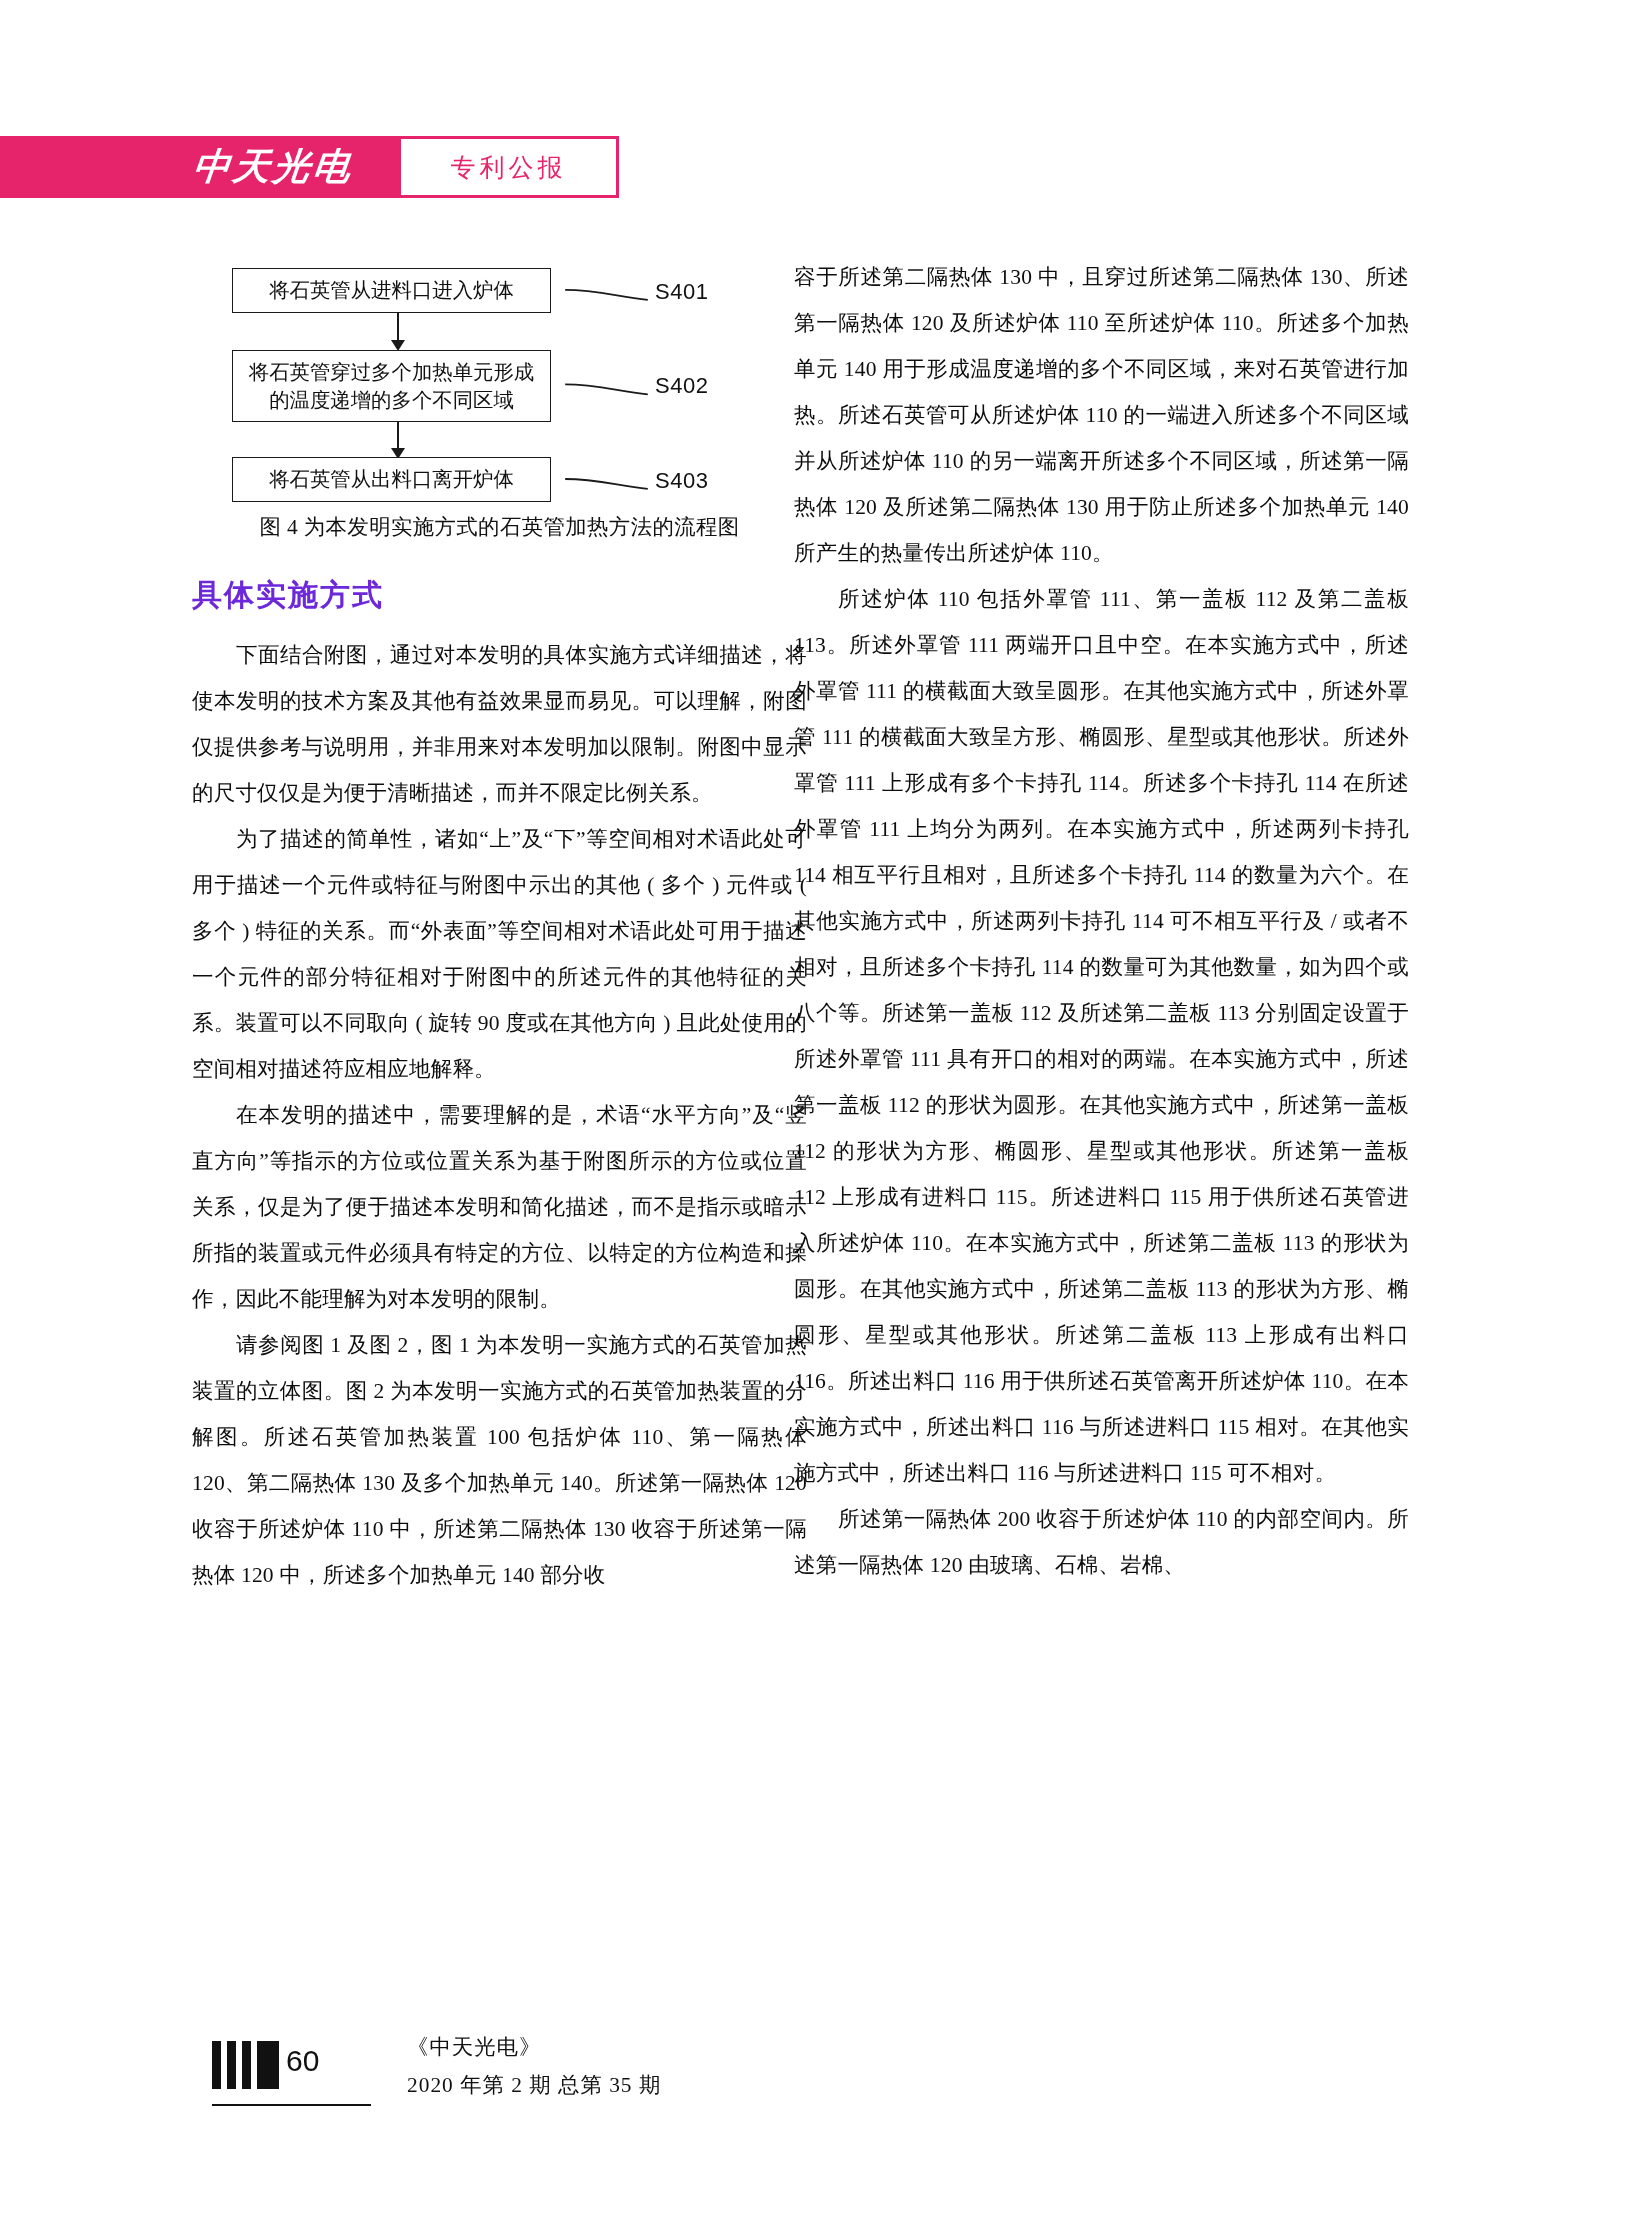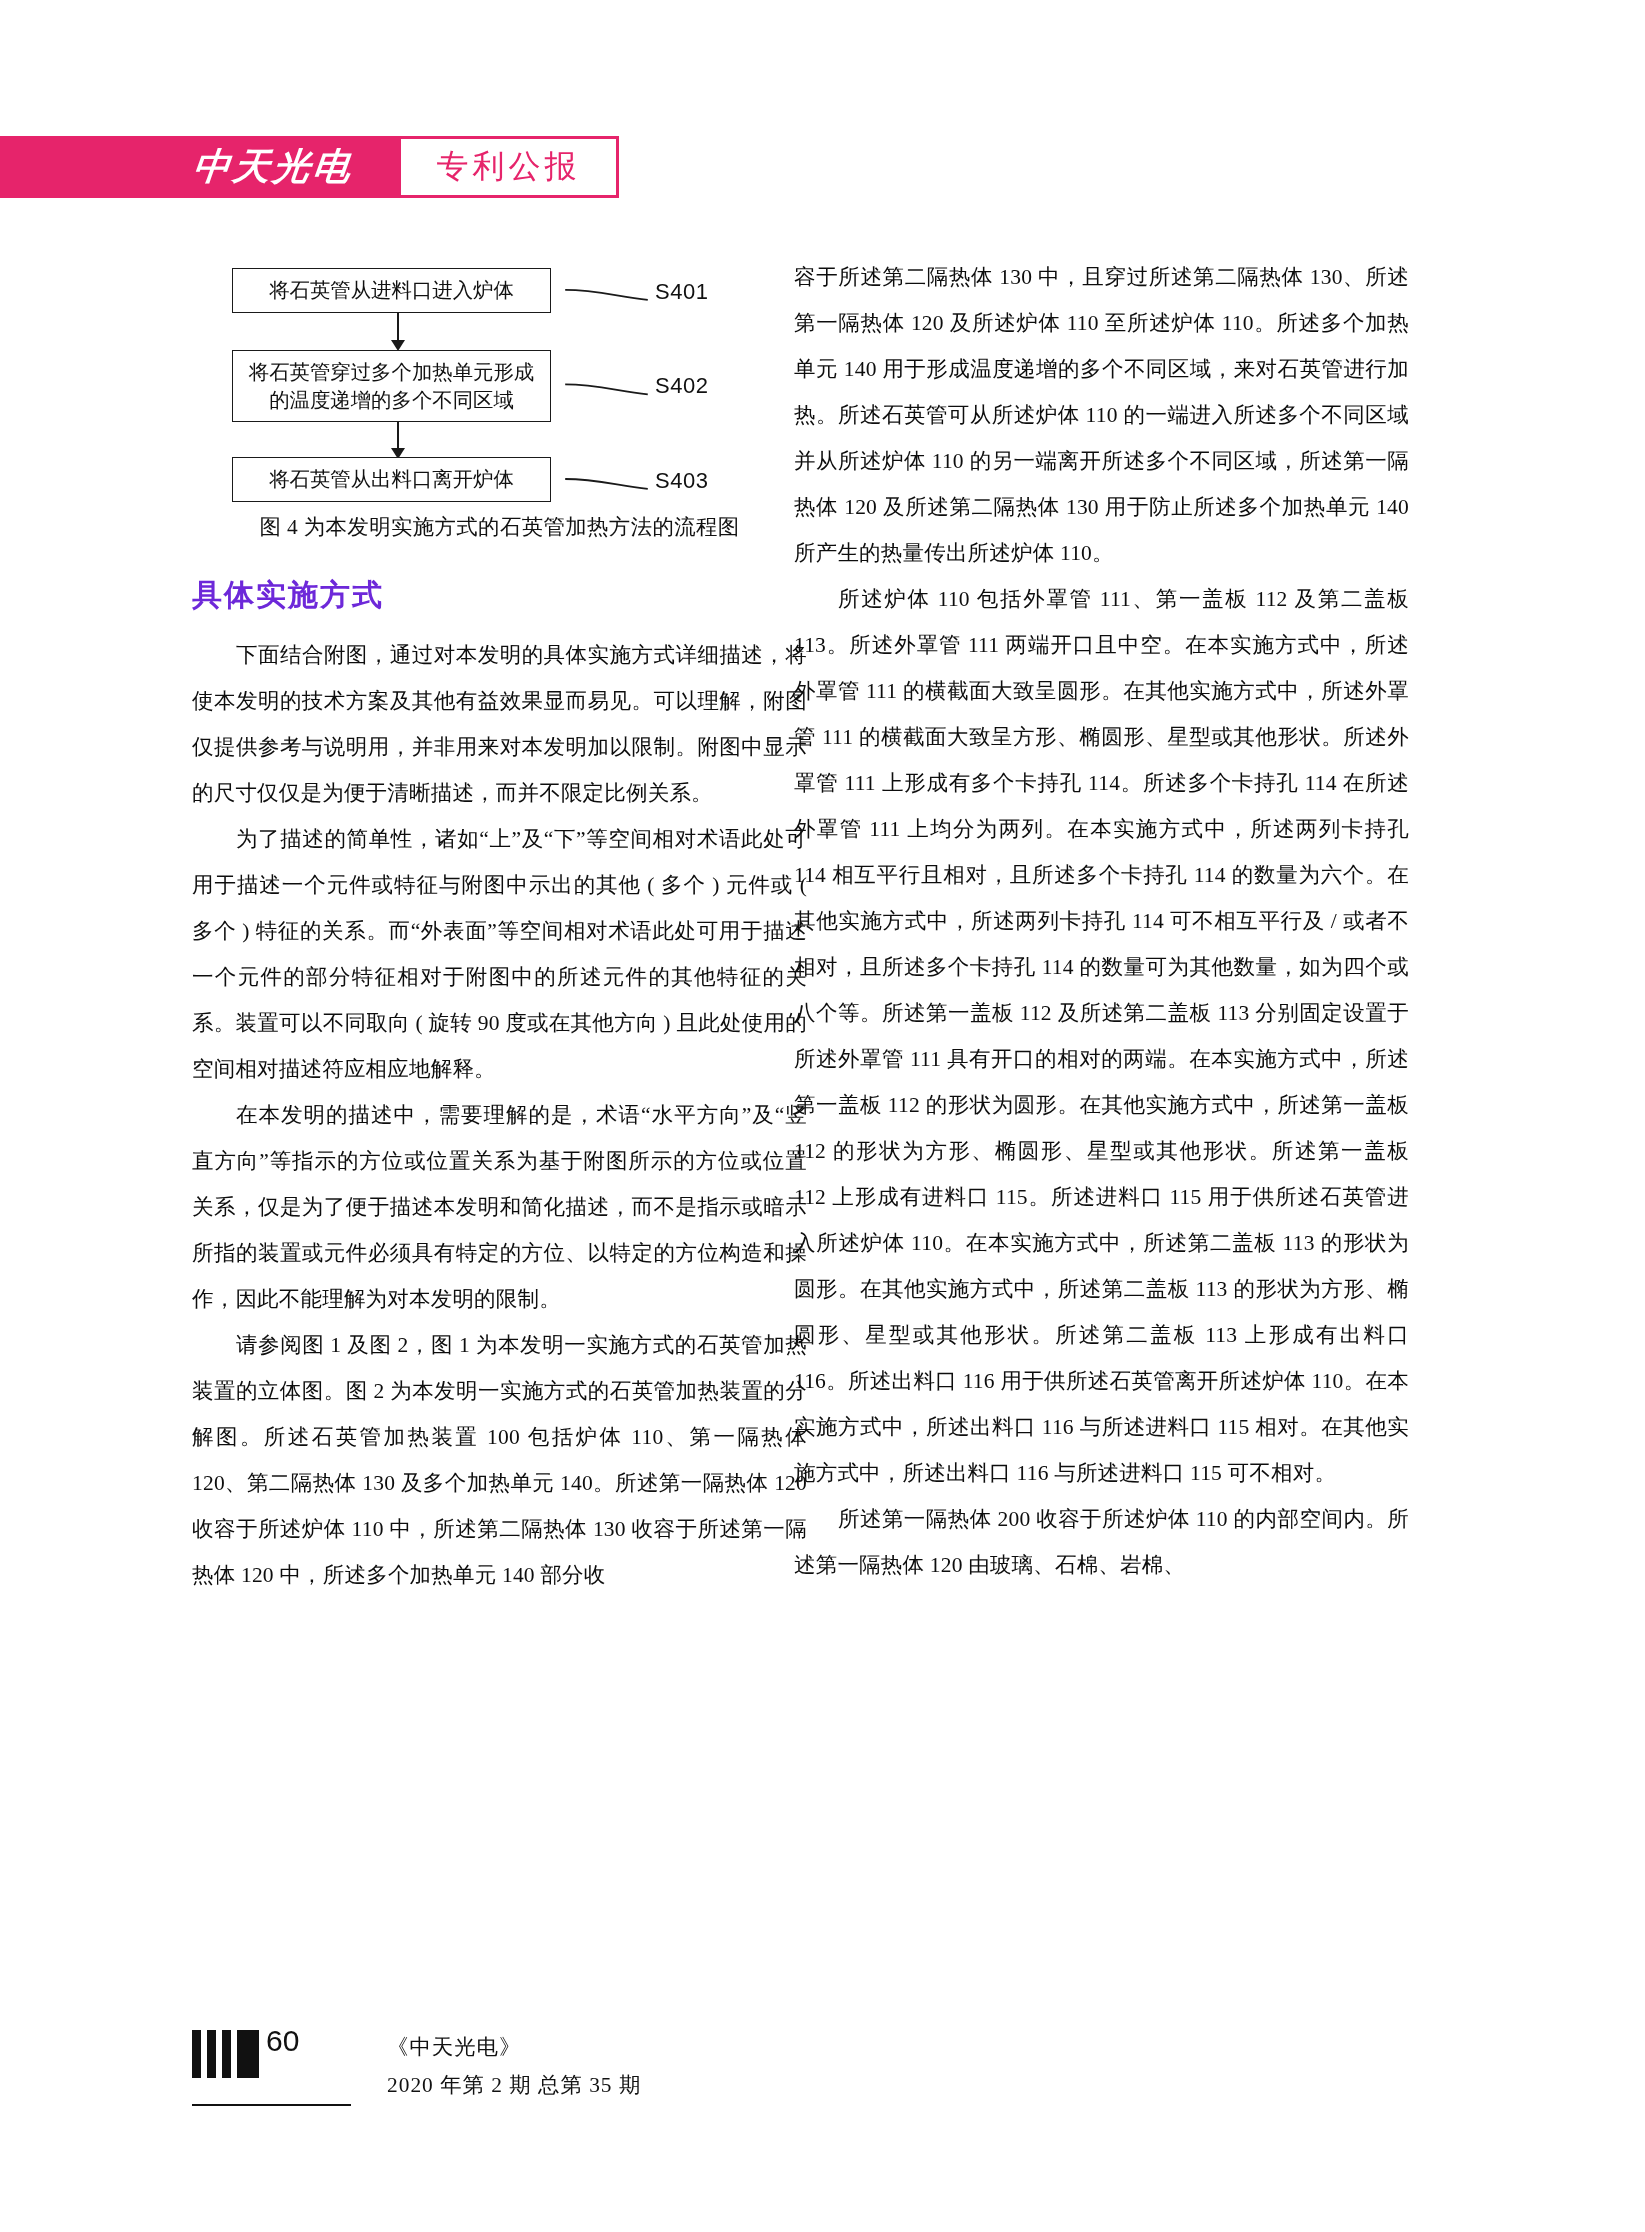--- a/index.html
+++ b/index.html
@@ -43,21 +43,21 @@
     background: #ffffff;
     border: 3px solid #e6246b;
     border-left: none;
     width: 218px;
     display: flex;
     align-items: center;
     justify-content: center;
   }
   #section-tag-text {
     color: #e6246b;
-    font-size: 32px;
+    font-size: 25px;
     letter-spacing: 4px;
     font-family: "Liberation Sans", sans-serif;
     white-space: nowrap;
   }
 
   
   #page-body {
     position: absolute;
     left: 0; top: 254px;
     width: 1646px;
@@ -164,21 +164,22 @@
     position: absolute;
     left: 192px; top: 2030px;
     width: 796px; height: 90px;
     display: flex;
     align-items: flex-start;
   }
   #footer-bars-group {
     position: relative;
     width: 169px; height: 70px;
     display: flex;
-    align-items: flex-start;
+    align-items: center;
+    margin-left: 20px;
   }
   #footer-bars {
     display: flex; align-items: flex-end; gap: 6px; height: 48px;
   }
   #footer-bars i { display: block; width: 9px; height: 48px; background: #111111; }
   #footer-bars i:nth-child(4) { width: 22px; }
   #footer-page-number {
     font-size: 30px;
     font-family: "Liberation Sans", sans-serif;
     color: #111111;

